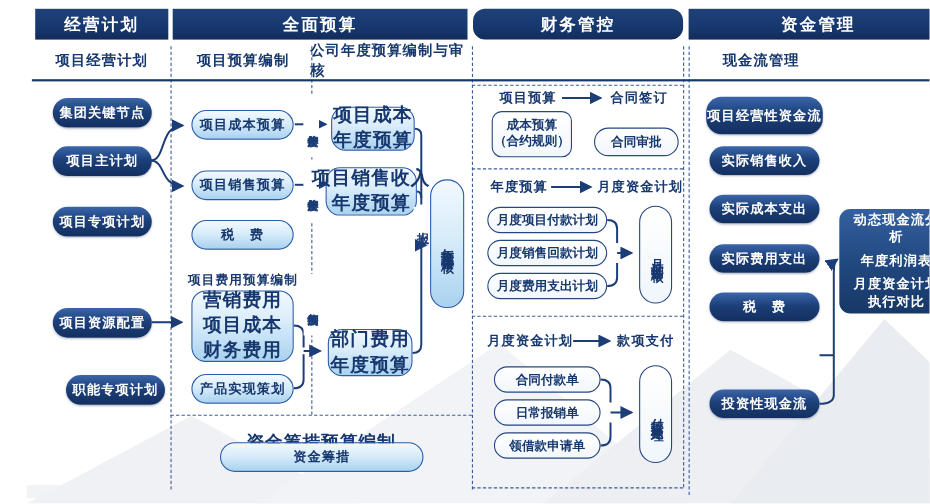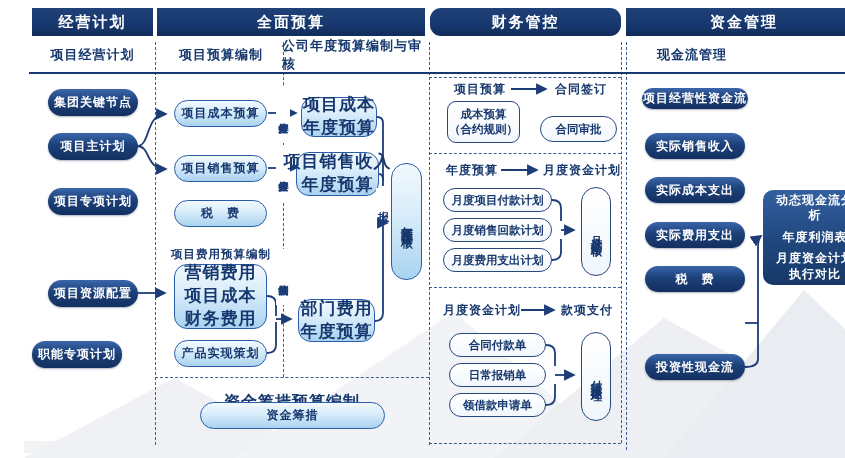--- a/index.html
+++ b/index.html
@@ -146,21 +146,21 @@
 
       <path d="M721,323 H734"></path>
       <path d="M721,367 Q734,367 734,359 V248 Q734,238 737,236" marker-end="url(#arr)"></path>
     </g>
   </svg>
 
   <div class="abs pill-dark" style="left:24px;top:89px;width:90px;height:27px;">集团关键节点</div>
   <div class="abs pill-dark" style="left:24px;top:133px;width:90px;height:27px;">项目主计划</div>
   <div class="abs pill-dark" style="left:24px;top:188px;width:90px;height:27px;">项目专项计划</div>
   <div class="abs pill-dark" style="left:24px;top:280px;width:90px;height:27px;">项目资源配置</div>
-  <div class="abs pill-dark" style="left:8px;top:341px;width:90px;height:27px;border-radius:13px;">职能专项计划</div>
+  <div class="abs pill-dark" style="left:36px;top:341px;width:90px;height:27px;">职能专项计划</div>
 
   <div class="abs pill-light" style="left:150px;top:100px;width:93px;height:27px;">项目成本预算</div>
   <div class="abs pill-light" style="left:150px;top:155px;width:93px;height:27px;">项目销售预算</div>
   <div class="abs pill-light" style="left:150px;top:200px;width:93px;height:27px;">税　费</div>
   <div class="abs grouplabel" style="left:146px;top:247px;width:102px;height:15px;">项目费用预算编制</div>
   <div class="abs box-light" style="left:150px;top:264px;width:93px;height:65px;">
     <div>营销费用</div>
     <div>项目成本</div>
     <div>财务费用</div>
   </div>
@@ -204,21 +204,21 @@
   <div class="abs pill-white" style="left:419px;top:248px;width:109px;height:24px;">月度费用支出计划</div>
   <div class="abs vnode white" style="left:557px;top:187px;width:30px;height:89px;">月度计划审核</div>
 
   <div class="abs flowlabel" style="left:419px;top:303px;width:78px;height:14px;">月度资金计划</div>
   <div class="abs flowlabel" style="left:536px;top:303px;width:54px;height:14px;">款项支付</div>
   <div class="abs pill-white" style="left:425px;top:333px;width:97px;height:24px;">合同付款单</div>
   <div class="abs pill-white" style="left:425px;top:363px;width:97px;height:24px;">日常报销单</div>
   <div class="abs pill-white" style="left:425px;top:393px;width:97px;height:24px;">领借款申请单</div>
   <div class="abs vnode white" style="left:557px;top:332px;width:30px;height:89px;">付款审核处理</div>
 
-  <div class="abs pill-dark" style="left:618px;top:88px;width:106px;height:21px;">项目经营性资金流</div>
+  <div class="abs pill-dark" style="left:618px;top:88px;width:106px;height:34px;">项目经营性资金流</div>
   <div class="abs pill-dark" style="left:621px;top:133px;width:100px;height:26px;">实际销售收入</div>
   <div class="abs pill-dark" style="left:621px;top:177px;width:100px;height:26px;">实际成本支出</div>
   <div class="abs pill-dark" style="left:621px;top:222px;width:100px;height:26px;">实际费用支出</div>
   <div class="abs pill-dark" style="left:621px;top:266px;width:100px;height:26px;">税　费</div>
   <div class="abs pill-dark" style="left:621px;top:354px;width:100px;height:26px;">投资性现金流</div>
 
   <div class="abs box-navy" style="left:739px;top:190px;width:104px;height:95px;">
     <div class="ln">动态现金流分析</div>
     <div class="ln">年度利润表</div>
     <div class="ln">月度资金计划执行对比</div>

